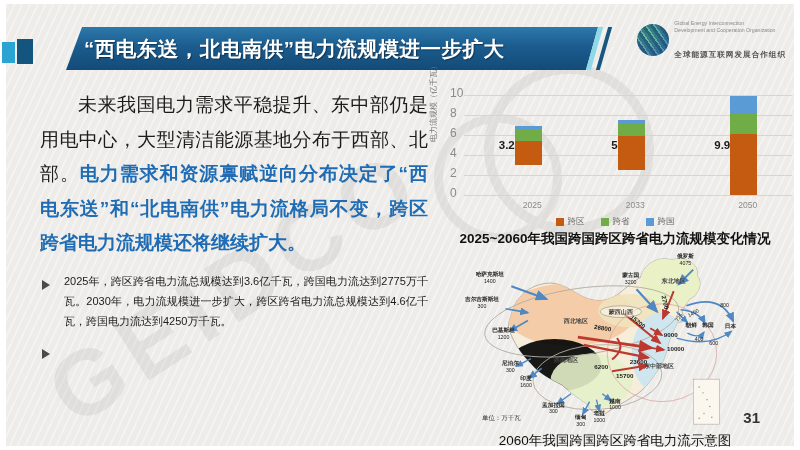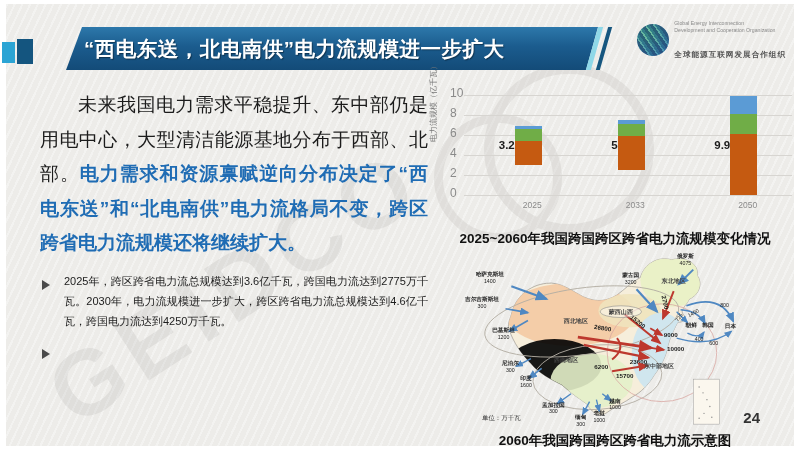--- a/index.html
+++ b/index.html
@@ -55,21 +55,21 @@
   .bar-group{position:relative;display:flex;flex-direction:row;align-items:center;justify-content:flex-end;height:100%;border-radius:12px;}
   .bar-total{font-size:11.5px;font-weight:bold;color:#1c1c1c;margin-bottom:1px;}
   .bar-stack{width:27px;display:flex;flex-direction:column;}
   .bar-seg{width:100%;}
   .bar-year{position:absolute;bottom:-14px;font-size:8.5px;color:#8a8a8a;}
   .legend{position:absolute;left:0;right:0;top:132px;display:flex;justify-content:center;gap:16px;}
   .legend-item{display:flex;align-items:center;gap:4px;font-size:8.5px;color:#666;}
   .legend-swatch{width:8px;height:8px;display:inline-block;}
   .chart-caption{font-size:13.5px;font-weight:bold;color:#111;text-align:center;margin-top:4px;}
   .map-wrap{position:relative;height:178px;margin-top:4px;}
-  .map-caption{font-size:13.5px;font-weight:bold;color:#111;text-align:center;margin-top:2px;}
+  .map-caption{font-size:13.5px;font-weight:normal;color:#111;text-align:center;margin-top:2px;}
   .page-num{position:absolute;right:34px;bottom:20px;font-size:15px;color:#333;font-weight:bold;z-index:7;}
   svg text{font-family:"Liberation Sans","DejaVu Sans",sans-serif;}
 </style>
 </head>
 <body>
 
 <div class="slide">
   <div class="wm-circles"></div>
   <div class="sq-light"></div>
   <div class="sq-dark"></div>
@@ -141,20 +141,34 @@
             <div class="bar-group">
               <div class="bar-total">9.9</div>
               <div class="bar-stack">
                 <div class="bar-seg" style="height: 18px; background: rgb(91, 155, 213);"></div>
                 <div class="bar-seg" style="height: 20px; background: rgb(112, 173, 71);"></div>
                 <div class="bar-seg" style="height: 61px; background: rgb(197, 90, 17);"></div>
               </div>
               <div class="bar-year">2050</div>
             </div>
           </div>
+        </div>
+      <div class="legend" id="chart-legend">
+          <span class="legend-item">
+            <span class="legend-swatch" style="background: rgb(197, 90, 17);"></span>
+            <span>跨区</span>
+          </span>
+          <span class="legend-item">
+            <span class="legend-swatch" style="background: rgb(112, 173, 71);"></span>
+            <span>跨省</span>
+          </span>
+          <span class="legend-item">
+            <span class="legend-swatch" style="background: rgb(91, 155, 213);"></span>
+            <span>跨国</span>
+          </span>
         </div>
     </div>
     <div class="chart-caption">2025~2060年我国跨国跨区跨省电力流规模变化情况</div>
     <div class="map-wrap" id="map-container">
         <svg viewBox="0 0 332 182" width="356" height="178" style="display:block;margin:0 auto;">
           <defs>
             <marker id="mB" markerWidth="7" markerHeight="7" refX="5" refY="2.5" orient="auto">
               <path d="M0,0 L6,2.5 L0,5 Z" fill="#4F88C2"></path>
             </marker>
             <marker id="mR" markerWidth="6" markerHeight="6" refX="4.5" refY="2.25" orient="auto">
@@ -253,14 +267,14 @@
           <text x="226" y="32" font-size="6.2" font-weight="bold" fill="#444" text-anchor="middle">东北地区</text>
           <text x="172" y="63" font-size="6.2" font-weight="bold" fill="#444" text-anchor="middle">蒙西山西</text>
           <text x="116" y="112" font-size="6.2" font-weight="bold" fill="#444" text-anchor="middle">西南地区</text>
           <text x="211" y="119" font-size="6.2" font-weight="bold" fill="#444" text-anchor="middle">东中部地区</text>
           <text x="30" y="172" font-size="6.6" fill="#333">单位：万千瓦</text>
         </svg>
       </div>
     <div class="map-caption">2060年我国跨国跨区跨省电力流示意图</div>
   </div>
 
-  <div class="page-num">24</div>
+  <div class="page-num">31</div>
 </div>
 
 </body></html>

